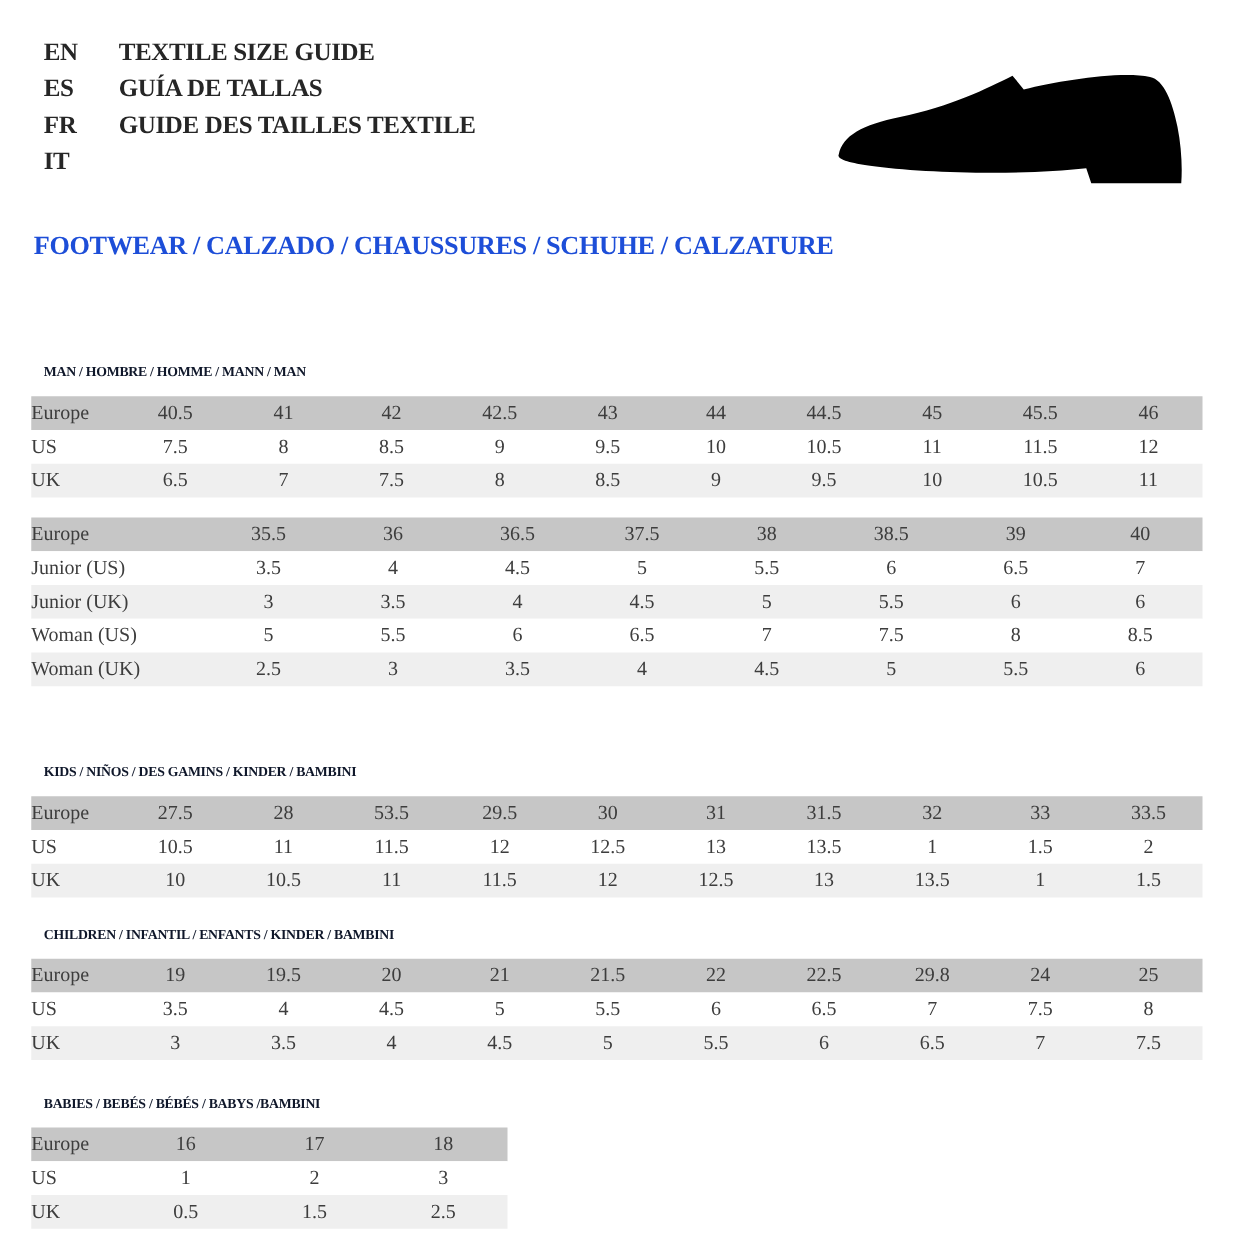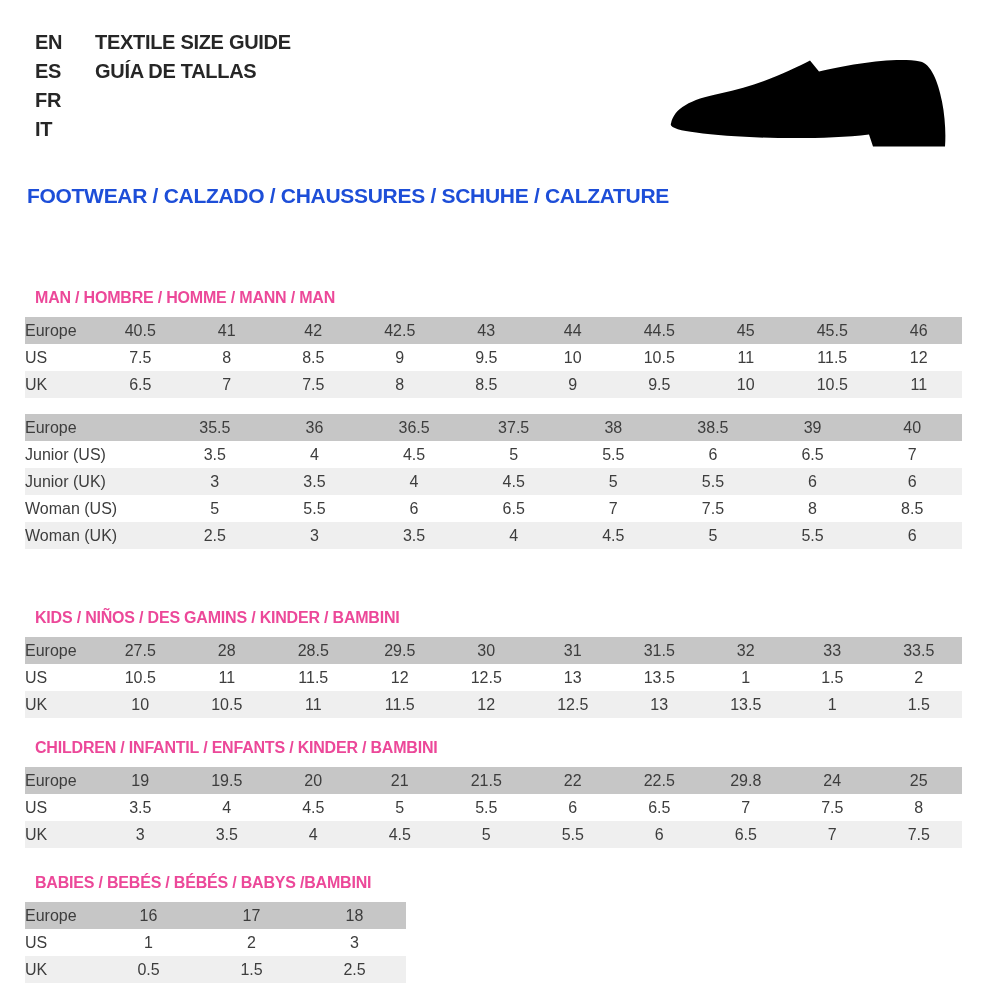--- a/index.html
+++ b/index.html
@@ -1,17 +1,17 @@
 <!DOCTYPE html>
 <html><head>
 <meta charset="utf-8">
 <style>
   html,body{margin:0;padding:0;background:#ffffff;}
   body{font-family:"Liberation Sans","DejaVu Sans",sans-serif;}
-  #page{position:relative;width:1000px;height:1000px;background:#ffffff;overflow:hidden;color:#3d3d3d;}
+  #page{position:relative;width:1000px;height:1000px;background:#ffffff;overflow:hidden;color:#3d3d3d;font-family:Liberation Serif, serif;}
 
   
   .lang-block{position:absolute;left:35px;top:28px;}
   .lang-row{display:flex;height:29px;align-items:center;}
   .lang-code{width:60px;font-size:20px;font-weight:bold;color:#262626;letter-spacing:-0.3px;}
   .lang-label{font-size:20px;font-weight:bold;color:#262626;letter-spacing:-0.3px;white-space:nowrap;}
 
   
   .category-line{position:absolute;left:27px;top:184px;font-size:21px;font-weight:bold;color:#1d4ed8;letter-spacing:-0.3px;white-space:nowrap;}
 
@@ -19,21 +19,21 @@
   .shoe-wrap{position:absolute;left:668px;top:50px;width:290px;height:112px;}
 
   
   .section{position:absolute;left:25px;}
   .sec-man{top:288px;}
   .sec-junior-woman{top:414px;}
   .sec-kids{top:608px;}
   .sec-children{top:738px;}
   .sec-babies{top:873px;}
 
-  .tbl-title{font-size:16px;font-weight:bold;color:#ec4899;letter-spacing:-0.2px;margin-left:10px;margin-bottom:9px;line-height:20px;white-space:nowrap;}
+  .tbl-title{font-size:11px;font-weight:bold;color:#0f172a;letter-spacing:-0.2px;margin-left:10px;margin-bottom:9px;line-height:20px;white-space:nowrap;}
 
   .tbl{display:block;}
   .t-main{width:937px;}
   .t-junior{width:937px;}
   .t-babies{width:381px;}
 
   .row{display:flex;height:27px;align-items:center;}
   .row.dark{background:#c6c6c6;}
   .row.white{background:#ffffff;}
   .row.light{background:#efefef;}
@@ -51,20 +51,21 @@
       <div class="lang-row">
         <div class="lang-code">EN</div>
         <div class="lang-label">TEXTILE SIZE GUIDE</div>
       </div>
       <div class="lang-row">
         <div class="lang-code">ES</div>
         <div class="lang-label">GUÍA DE TALLAS</div>
       </div>
       <div class="lang-row">
         <div class="lang-code">FR</div>
+        <div class="lang-label">GUIDE DES TAILLES TEXTILE</div>
       </div>
       <div class="lang-row">
         <div class="lang-code">IT</div>
       </div>
     </div>
 
   <div class="shoe-wrap">
     <svg width="290" height="112" viewBox="0 0 290 105" xmlns="http://www.w3.org/2000/svg" aria-hidden="true">
       <path fill="#000000" d="
         M 3 70
@@ -188,21 +189,21 @@
           </div>
         </div>
       </div>
       <div class="section sec-kids">
         <div class="tbl-title">KIDS / NIÑOS / DES GAMINS / KINDER / BAMBINI</div>
         <div class="tbl t-main">
           <div class="row dark">
             <div class="cell-label">Europe</div>
             <div class="cell">27.5</div>
             <div class="cell">28</div>
-            <div class="cell">28.5</div>
+            <div class="cell">53.5</div>
             <div class="cell">29.5</div>
             <div class="cell">30</div>
             <div class="cell">31</div>
             <div class="cell">31.5</div>
             <div class="cell">32</div>
             <div class="cell">33</div>
             <div class="cell">33.5</div>
           </div>
           <div class="row white">
             <div class="cell-label">US</div>

